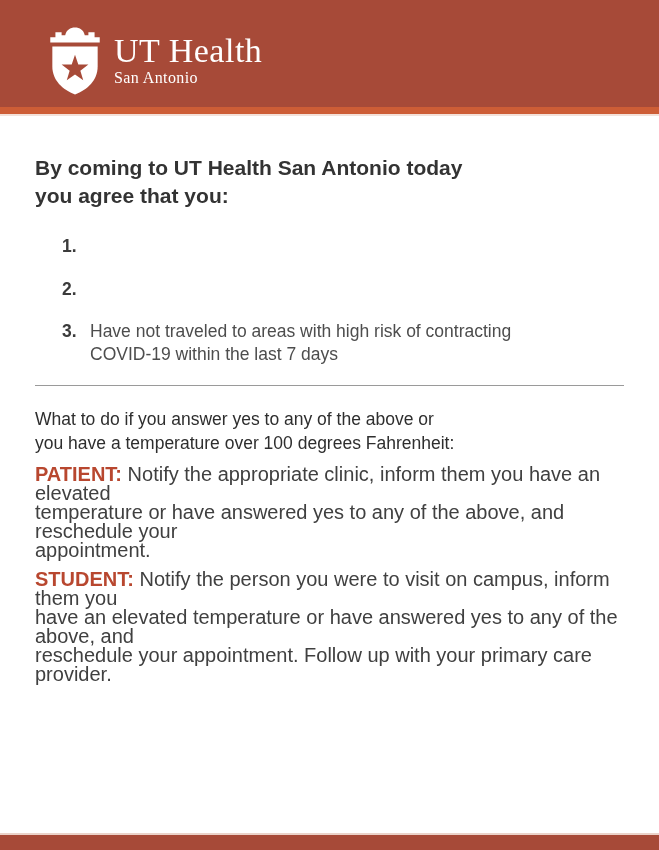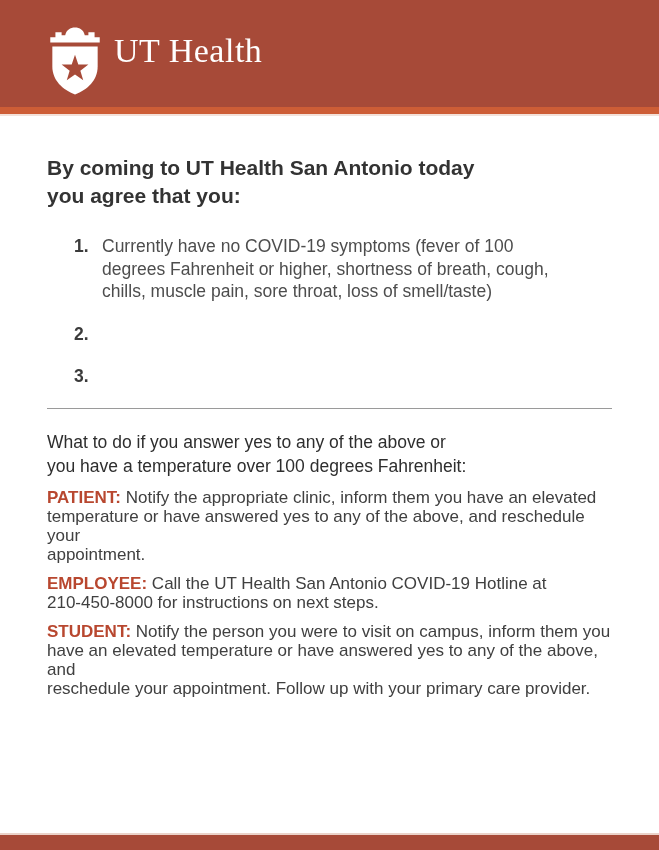--- a/index.html
+++ b/index.html
@@ -42,21 +42,21 @@
   }
   .logo-location {
     font-family: "Liberation Serif", serif;
     font-size: 16px;
     line-height: 18px;
     color: #ffffff;
     letter-spacing: 0.4px;
   }
 
   
-  .content { padding: 0 47px; }
+  .content { padding: 0 35px; }
 
   .agree-heading {
     margin: 38px 0 0 0;
     font-size: 21px;
     line-height: 28px;
     font-weight: 700;
     color: #333333;
     white-space: pre-line;
   }
 
@@ -93,21 +93,21 @@
     margin: 21px 0 0 0;
     font-size: 17.5px;
     line-height: 24px;
     font-weight: 400;
     color: #2e2e2e;
     white-space: pre-line;
   }
 
   .entry {
     margin: 10px 0 0 0;
-    font-size: 17px;
+    font-size: 20px;
     line-height: 19px;
     color: #404040;
   }
   .entry-label {
     font-weight: 700;
     color: #B8472F;
   }
   .entry-text { white-space: pre-line; }
 
   
@@ -131,57 +131,55 @@
       <svg class="logo-shield" viewBox="0 0 60 66" xmlns="http://www.w3.org/2000/svg" aria-hidden="true">
 
         <path fill="#ffffff" d="M6 15 L6 10 L11 10 L11 5 L17 5 L17 8 L20.5 8 C21.5 3 25.5 0.5 30 0.5 C34.5 0.5 38.5 3 39.5 8 L43 8 L43 5 L49 5 L49 10 L54 10 L54 15 Z"></path>
 
         <path fill="#ffffff" d="M8 19 L52 19 L52 38 C52 52 42 60.5 30 65.5 C18 60.5 8 52 8 38 Z"></path>
 
         <polygon fill="#A74A38" points="30,27 33.2,36.3 43,36.5 35.2,42.4 38,51.8 30,46.2 22,51.8 24.8,42.4 17,36.5 26.8,36.3"></polygon>
       </svg>
       <div class="logo-text">
         <div class="logo-org">UT Health</div>
+        <div class="logo-location">San Antonio</div>
       </div>
     </div>
   </div>
   <div class="header-stripe"></div>
 
   <div class="content">
 
     <h1 class="agree-heading">By coming to UT Health San Antonio today
 you agree that you:</h1>
 
     <ol class="agree-list">
       <li class="agree-item">
         <span class="agree-item-num">1.</span>
-        <span class="agree-item-text">Currently have no COVID-19 symptoms (fever of 100
-degrees Fahrenheit or higher, shortness of breath, cough,
-chills, muscle pain, sore throat, loss of smell/taste)</span>
       </li>
       <li class="agree-item">
         <span class="agree-item-num">2.</span>
       </li>
       <li class="agree-item">
         <span class="agree-item-num">3.</span>
+        <span class="agree-item-text">Have not traveled to areas with high risk of contracting
+COVID-19 within the last 7 days</span>
       </li>
     </ol>
 
     <hr class="section-divider">
 
     <h2 class="instructions-heading">What to do if you answer yes to any of the above or
 you have a temperature over 100 degrees Fahrenheit:</h2>
 
     <p class="entry"><span class="entry-label">PATIENT:</span><span class="entry-text"> Notify the appropriate clinic, inform them you have an elevated
 temperature or have answered yes to any of the above, and reschedule your
 appointment.</span></p>
 
 
-    <p class="entry"><span class="entry-label">EMPLOYEE:</span><span class="entry-text"> Call the UT Health San Antonio COVID-19 Hotline at
-210-450-8000 for instructions on next steps.</span></p>
 
     <p class="entry"><span class="entry-label">STUDENT:</span><span class="entry-text"> Notify the person you were to visit on campus, inform them you
 have an elevated temperature or have answered yes to any of the above, and
 reschedule your appointment. Follow up with your primary care provider.</span></p>
 
   </div>
 
   <div class="footer-bar"></div>
 
 </div>

